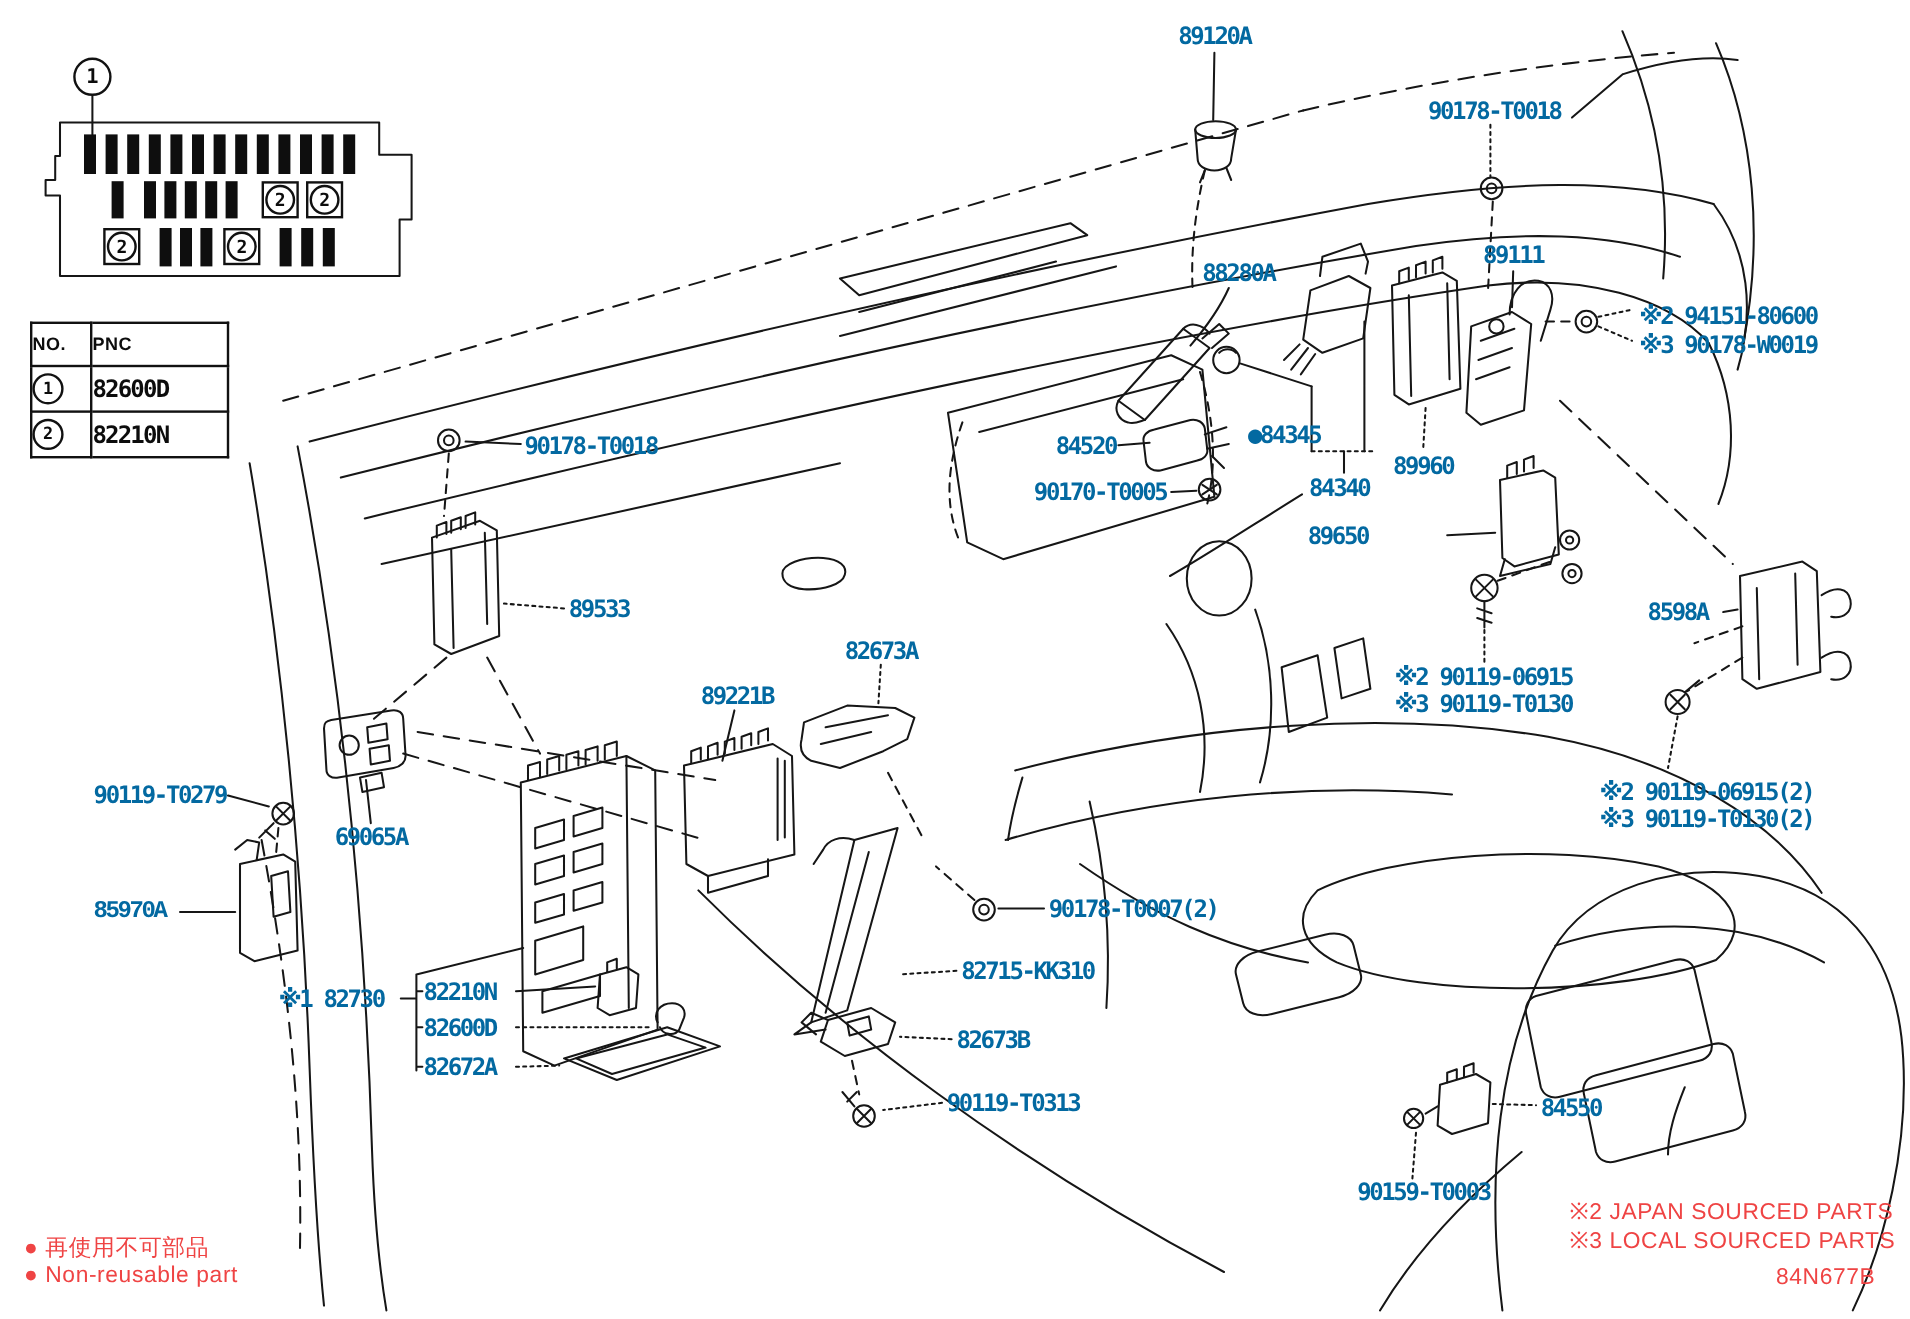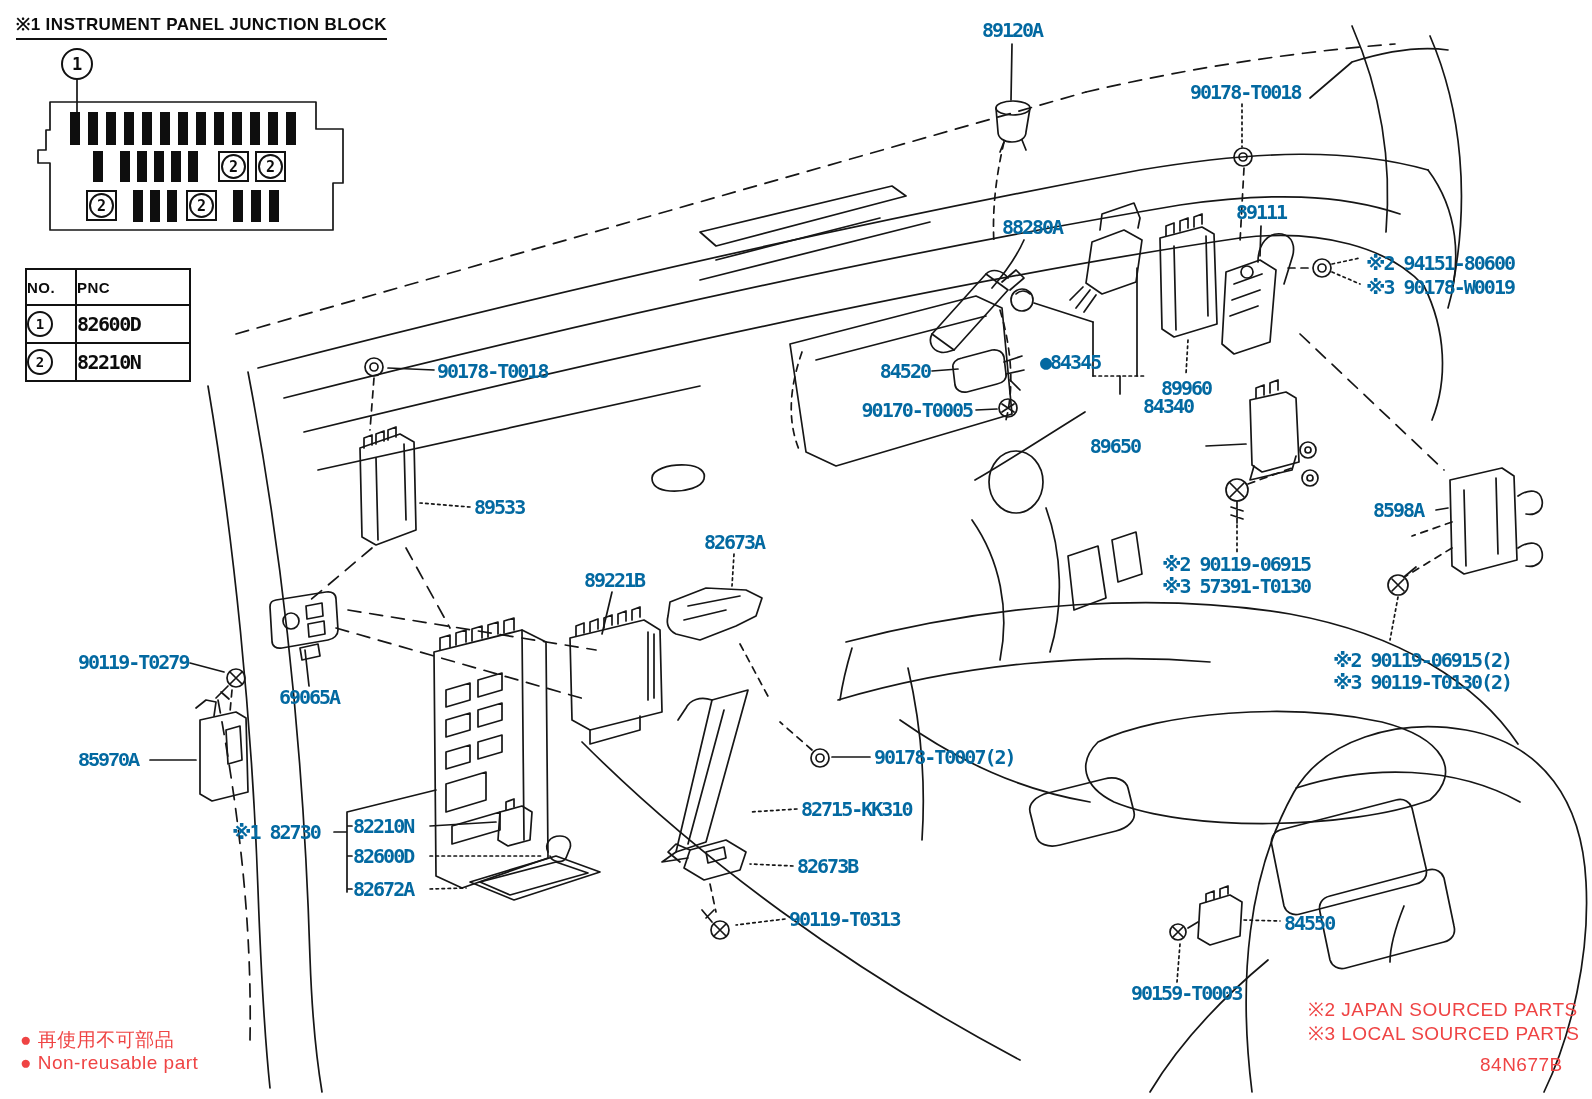--- a/index.html
+++ b/index.html
@@ -311,21 +311,20 @@
 <div class="slot" style="left:255px;top:151px;">
   <span class="ring">2</span>
     </div>
 <div class="slot" style="left:86px;top:190px;">
   <span class="ring">2</span>
     </div>
 <div class="slot" style="left:186px;top:190px;">
   <span class="ring">2</span>
     </div>
 
-<div class="title">※1 INSTRUMENT PANEL JUNCTION BLOCK</div>
 
 <table id="pnc-table">
   <tbody>
         <tr>
     <th class="cno">NO.</th>
     <th class="cpnc">PNC</th>
   </tr>
   <tr>
     <td>
       <span class="tcirc">1</span></td>
@@ -345,25 +344,25 @@
       <div class="plabel" style="left: 1012px; top: 30px; transform: translate(-50%, -50%);">89120A</div>
       <div class="plabel" style="left: 1190px; top: 92px; transform: translateY(-50%);">90178-T0018</div>
       <div class="plabel" style="left: 1032px; top: 227px; transform: translate(-50%, -50%);">88280A</div>
       <div class="plabel" style="left: 1261px; top: 212px; transform: translate(-50%, -50%);">89111</div>
       <div class="plabel" style="left: 1366px; top: 263px; transform: translateY(-50%);">※2 94151-80600</div>
       <div class="plabel" style="left: 1366px; top: 287px; transform: translateY(-50%);">※3 90178-W0019</div>
       <div class="plabel" style="left: 930px; top: 371px; transform: translate(-100%, -50%); text-align: right;">84520</div>
       <div class="plabel" style="left: 1040px; top: 362px; transform: translateY(-50%);">●84345</div>
       <div class="plabel" style="left: 1186px; top: 388px; transform: translate(-50%, -50%);">89960</div>
       <div class="plabel" style="left: 972px; top: 410px; transform: translate(-100%, -50%);">90170-T0005</div>
-      <div class="plabel" style="left: 1168px; top: 406px; transform: translate(-50%, -50%);">84340</div>
+      <div class="plabel" style="left: 1116px; top: 406px; transform: translate(-50%, -50%);">84340</div>
       <div class="plabel" style="left: 1140px; top: 446px; transform: translate(-100%, -50%);">89650</div>
       <div class="plabel" style="left: 1373px; top: 510px; transform: translateY(-50%);">8598A</div>
       <div class="plabel" style="left: 1162px; top: 564px; transform: translateY(-50%);">※2 90119-06915</div>
-      <div class="plabel" style="left: 1162px; top: 586px; transform: translateY(-50%);">※3 57391-T0130</div>
+      <div class="plabel" style="left: 1162px; top: 586px; transform: translateY(-50%);">※3 90119-T0130</div>
       <div class="plabel" style="left: 437px; top: 371px; transform: translateY(-50%);">90178-T0018</div>
       <div class="plabel" style="left: 474px; top: 507px; transform: translateY(-50%);">89533</div>
       <div class="plabel" style="left: 734px; top: 542px; transform: translate(-50%, -50%);">82673A</div>
       <div class="plabel" style="left: 614px; top: 580px; transform: translate(-50%, -50%);">89221B</div>
       <div class="plabel" style="left: 78px; top: 662px; transform: translateY(-50%);">90119-T0279</div>
       <div class="plabel" style="left: 309px; top: 697px; transform: translate(-50%, -50%);">69065A</div>
       <div class="plabel" style="left: 78px; top: 760px; transform: translateY(-50%); font-family: Liberation Mono, monospace;">85970A</div>
       <div class="plabel" style="left: 232px; top: 832px; transform: translateY(-50%);">※1 82730</div>
       <div class="plabel" style="left: 353px; top: 826px; transform: translateY(-50%);">82210N</div>
       <div class="plabel" style="left: 353px; top: 856px; transform: translateY(-50%);">82600D</div>

